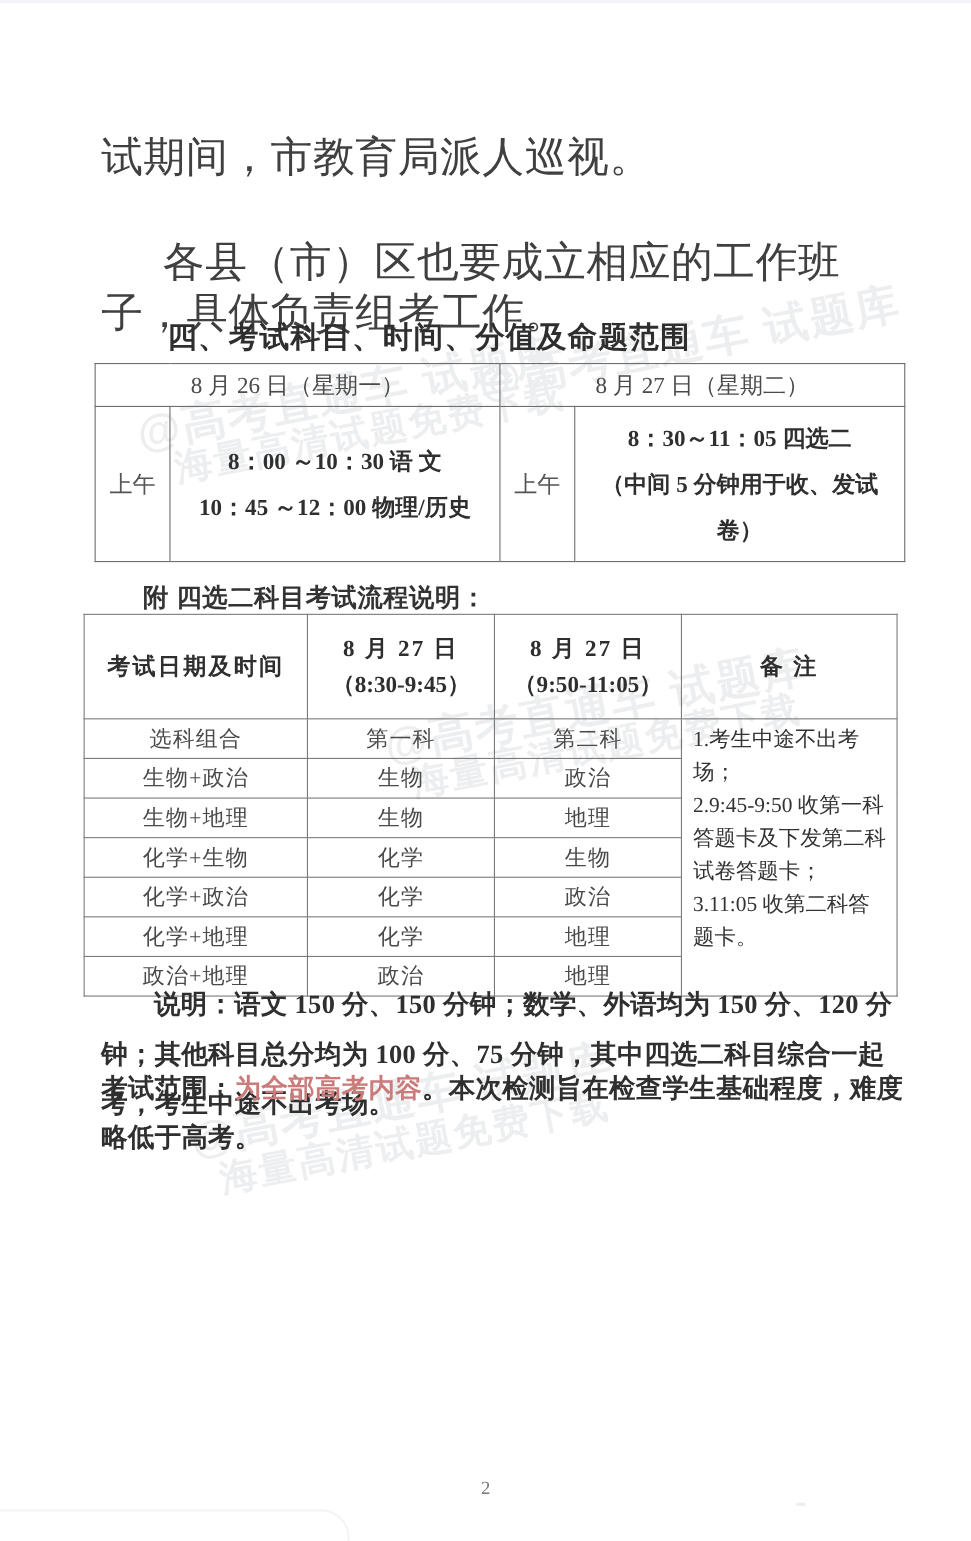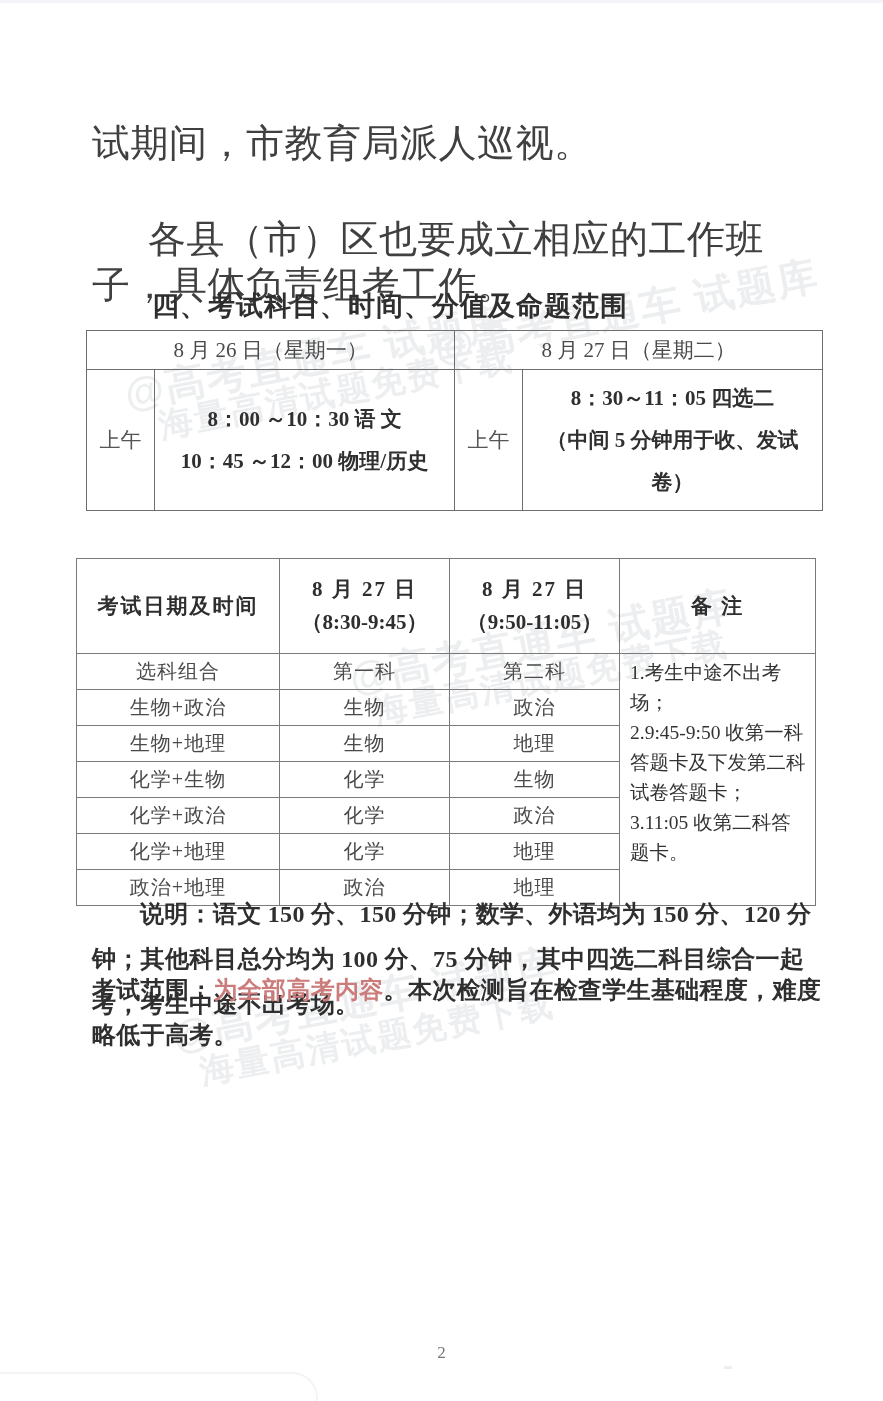--- a/index.html
+++ b/index.html
@@ -249,20 +249,21 @@
         </td>
         <td class="ampm">上午</td>
         <td class="slot two-line">
           <span class="l1">8：30～11：05    四选二</span>
           <span class="l2">（中间 5 分钟用于收、发试卷）</span>
         </td>
       </tr>
     </tbody>
   </table>
 
+  <div class="attach-caption">附 四选二科目考试流程说明：</div>
 
   <table class="tbl2">
     <colgroup>
       <col style="width:203px">
         <col style="width:170px">
       <col style="width:170px">
         <col style="width:196px">
     </colgroup>
     <tbody>
       <tr>

